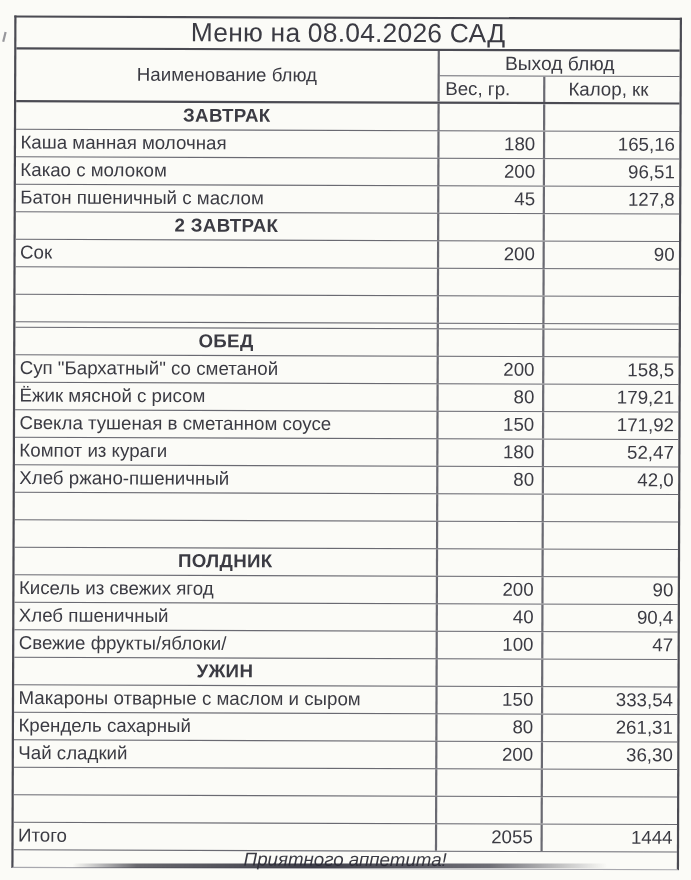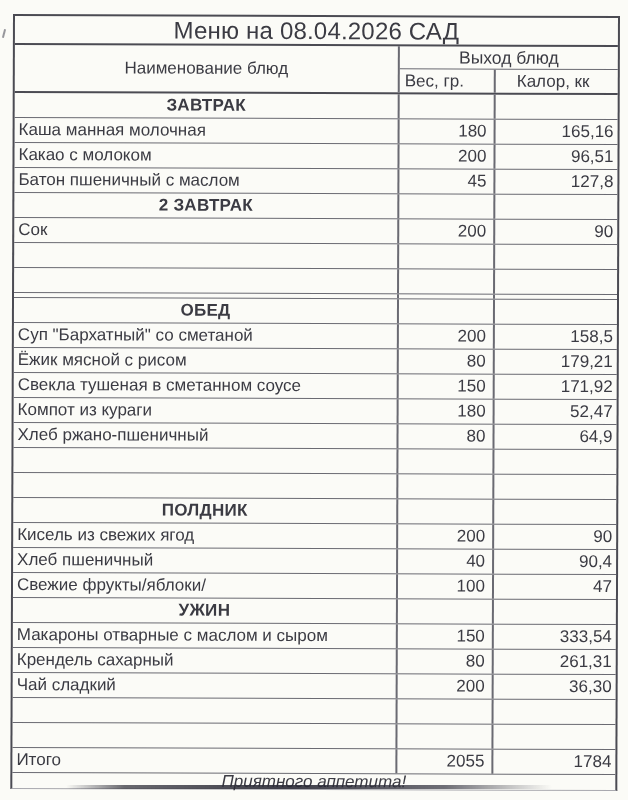--- a/index.html
+++ b/index.html
@@ -190,21 +190,21 @@
         <div class="cell cal">171,92</div>
       </div>
       <div class="row item">
         <div class="cell name">Компот из кураги</div>
         <div class="cell weight">180</div>
         <div class="cell cal">52,47</div>
       </div>
       <div class="row item">
         <div class="cell name">Хлеб ржано-пшеничный</div>
         <div class="cell weight">80</div>
-        <div class="cell cal">64,9</div>
+        <div class="cell cal">42,0</div>
       </div>
       <div class="row empty">
         <div class="cell name"></div>
         <div class="cell weight"></div>
         <div class="cell cal"></div>
       </div>
       <div class="row empty">
         <div class="cell name"></div>
         <div class="cell weight"></div>
         <div class="cell cal"></div>
@@ -255,21 +255,21 @@
         <div class="cell cal"></div>
       </div>
       <div class="row empty">
         <div class="cell name"></div>
         <div class="cell weight"></div>
         <div class="cell cal"></div>
       </div>
       <div class="row total">
         <div class="cell name">Итого</div>
         <div class="cell weight">2055</div>
-        <div class="cell cal">1784</div>
+        <div class="cell cal">1444</div>
       </div>
     </div>
 
   <div class="footer-row">Приятного аппетита!</div>
 </div>
 
 <div class="scan-shadow"></div>
 <div class="pencil-mark"></div>
 
 </body></html>

